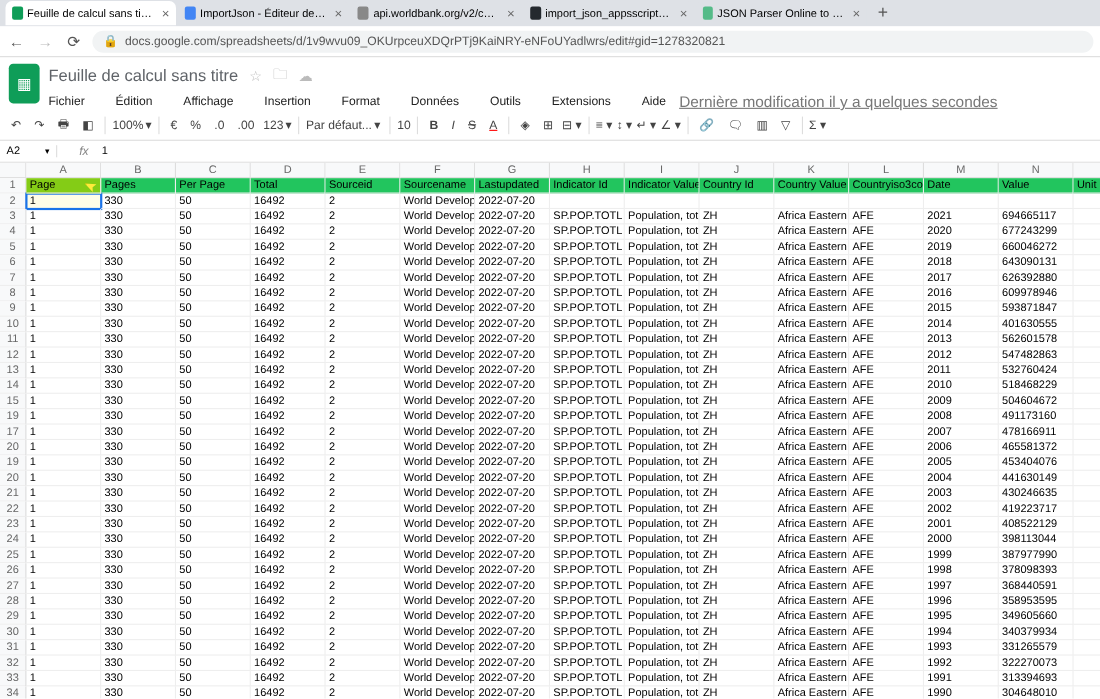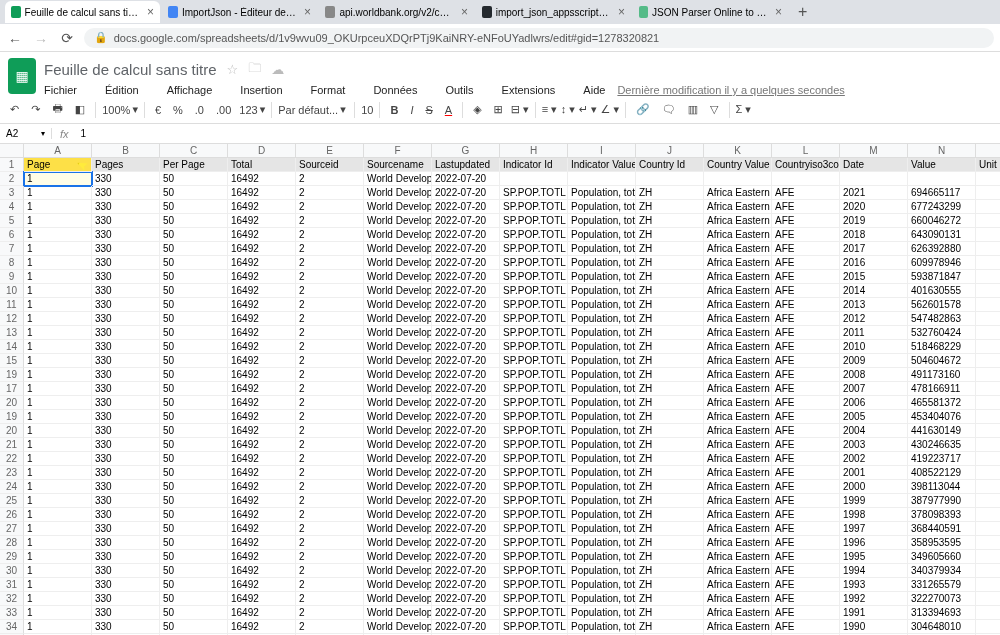--- a/index.html
+++ b/index.html
@@ -20,40 +20,40 @@
 .url-box { flex: 1; background: #f1f3f4; border-radius: 12px; height: 20px; display: flex; align-items: center; padding: 0 10px; font-size: 11px; color: #555; gap: 6px; }
 
 
 .doc-header { display: flex; align-items: flex-start; padding: 6px 8px 0 8px; gap: 8px; }
 .sheets-logo { width: 28px; height: 36px; background: #0f9d58; border-radius: 4px; display: flex; align-items: center; justify-content: center; color: #fff; font-size: 14px; }
 .doc-title-row { display: flex; align-items: center; gap: 10px; }
 .doc-title { font-size: 15px; color: #5f6368; }
 .star { color: #bbb; font-size: 13px; }
 .menus { display: flex; gap: 12px; font-size: 11px; color: #222; margin-top: 4px; align-items: center; }
 .menu-item { }
-.last-mod { color: #777; text-decoration: underline; font-size: 11px; }
+.last-mod { color: #777; text-decoration: underline; font-size: 14px; }
 
 
 .toolbar { display: flex; align-items: center; height: 28px; border-bottom: 1px solid #ddd; padding: 0 6px; gap: 4px; font-size: 11px; color: #444; }
 .tb-btn { padding: 2px 4px; }
 .tb-sep { width: 1px; height: 16px; background: #ddd; margin: 0 2px; }
 .tb-dd { display: flex; align-items: center; gap: 2px; }
 
 
 .fx-row { display: flex; align-items: center; height: 20px; border-bottom: 1px solid #ddd; }
 .name-box { width: 52px; border-right: 1px solid #ddd; padding: 0 6px; font-size: 10px; display: flex; align-items: center; justify-content: space-between; }
-.fx-label { padding: 0 8px; color: #888; font-style: italic; }
+.fx-label { padding: 0 8px; color: #888; font-style: italic; margin-left: 12px; }
 .fx-input { flex: 1; padding: 0 4px; font-size: 10px; }
 
 
 .grid { display: grid; grid-template-columns: 24px 68px 68px 68px 68px 68px 68px 68px 68px 68px 68px 68px 68px 68px 68px 68px; font-size: 10px; }
 .colhdr { background: #f8f9fa; border-right: 1px solid #ddd; border-bottom: 1px solid #ddd; text-align: center; color: #666; height: 14px; line-height: 14px; }
 .rowhdr { background: #f8f9fa; border-right: 1px solid #ddd; border-bottom: 1px solid #eee; text-align: center; color: #666; height: 14px; line-height: 14px; }
 .cell { border-right: 1px solid #eee; border-bottom: 1px solid #eee; height: 14px; line-height: 14px; padding: 0 3px; overflow: hidden; white-space: nowrap; }
-.hcell { background: #e5e5e5; font-size: 10px; }
+.hcell { background: #22c55e; font-size: 10px; }
 .sel { background: #fffde7; outline: 2px solid #1a73e8; outline-offset: -1px; }
 .cursor { position: relative; }
 .cursor::after { content: ''; position: absolute; right: -2px; top: 2px; width: 12px; height: 12px; background: #ffeb3b; border: 1px solid #d4b800; transform: rotate(-20deg); clip-path: polygon(0 0, 70% 30%, 40% 40%, 30% 70%); }
 </style>
 </head>
 <body>
 
 <div class="browser-tabs">
   <div id="tabs-container" style="display:flex">
       <div class="tab">
@@ -183,21 +183,21 @@
     <div class="colhdr">G</div>
     <div class="colhdr">H</div>
     <div class="colhdr">I</div>
     <div class="colhdr">J</div>
     <div class="colhdr">K</div>
     <div class="colhdr">L</div>
     <div class="colhdr">M</div>
     <div class="colhdr">N</div>
     <div class="colhdr">O</div>
     <div class="rowhdr">1</div>
-    <div class="cell hcell cursor" style="background:#fde047;">Page</div>
+    <div class="cell hcell cursor" style="background:#84cc16;">Page</div>
     <div class="cell hcell" style="">Pages</div>
     <div class="cell hcell" style="">Per Page</div>
     <div class="cell hcell" style="">Total</div>
     <div class="cell hcell" style="">Sourceid</div>
     <div class="cell hcell" style="">Sourcename</div>
     <div class="cell hcell" style="">Lastupdated</div>
     <div class="cell hcell" style="">Indicator Id</div>
     <div class="cell hcell" style="">Indicator Value</div>
     <div class="cell hcell" style="">Country Id</div>
     <div class="cell hcell" style="">Country Value</div>

